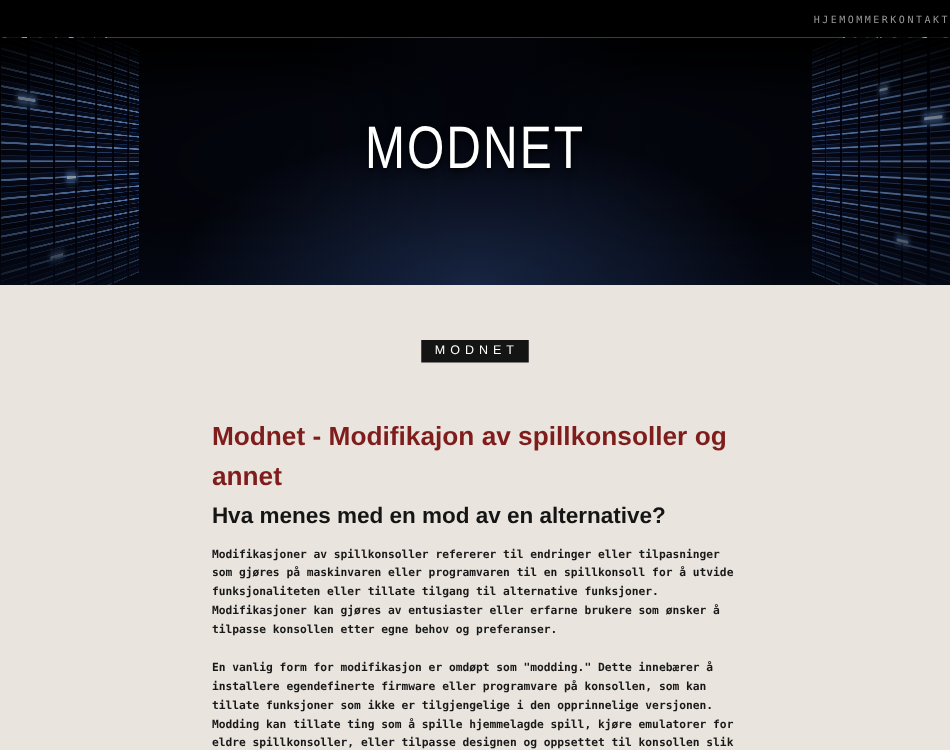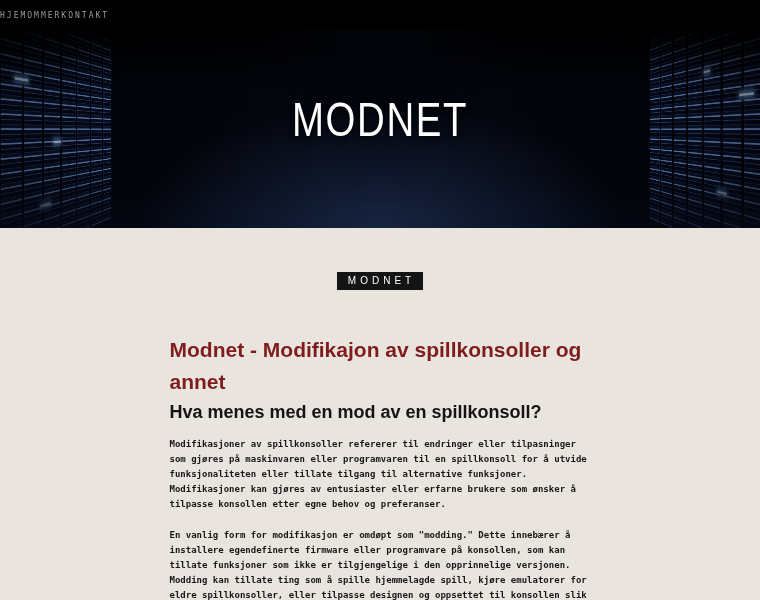--- a/index.html
+++ b/index.html
@@ -3,21 +3,21 @@
 <meta charset="utf-8">
 <style>
   * { margin: 0; padding: 0; box-sizing: border-box; }
   html, body { width: 760px; height: 600px; overflow: hidden; }
   body { font-family: "Liberation Sans", sans-serif; background: #e9e5de; }
   .page { width: 760px; height: 600px; overflow: hidden; position: relative; background: #e9e5de; }
 
   
   .nav {
     height: 30px; background: #000;
-    display: flex; justify-content: flex-start; align-items: center;
+    display: flex; justify-content: flex-end; align-items: center;
   }
   .nav a {
     font-family: "DejaVu Sans Mono", monospace;
     font-size: 8px; letter-spacing: 2px; color: #9a9a9a;
     text-decoration: none; cursor: pointer;
   }
 
   
   .hero { position: relative; height: 198px; background: #04060e; overflow: hidden; }
   .wall {
@@ -97,20 +97,20 @@
     </div>
     <div class="hero-shade"></div>
     <h1 class="hero-title">MODNET</h1>
   </header>
 
   <main class="content">
     <div class="badge-row">
       <span class="badge">MODNET</span>
     </div>
     <h2 class="heading">Modnet - Modifikajon av spillkonsoller og annet</h2>
-    <h3 class="subheading">Hva menes med en mod av en spillkonsoll?</h3>
+    <h3 class="subheading">Hva menes med en mod av en alternative?</h3>
     <div class="body-copy">
       <p>Modifikasjoner av spillkonsoller refererer til endringer eller tilpasninger som gjøres på maskinvaren eller programvaren til en spillkonsoll for å utvide funksjonaliteten eller tillate tilgang til alternative funksjoner. Modifikasjoner kan gjøres av entusiaster eller erfarne brukere som ønsker å tilpasse konsollen etter egne behov og preferanser.</p>
       <p>En vanlig form for modifikasjon er omdøpt som "modding." Dette innebærer å installere egendefinerte firmware eller programvare på konsollen, som kan tillate funksjoner som ikke er tilgjengelige i den opprinnelige versjonen. Modding kan tillate ting som å spille hjemmelagde spill, kjøre emulatorer for eldre spillkonsoller, eller tilpasse designen og oppsettet til konsollen slik man ønsker.</p>
     </div>
   </main>
 
 </div>
 
 </body></html>

